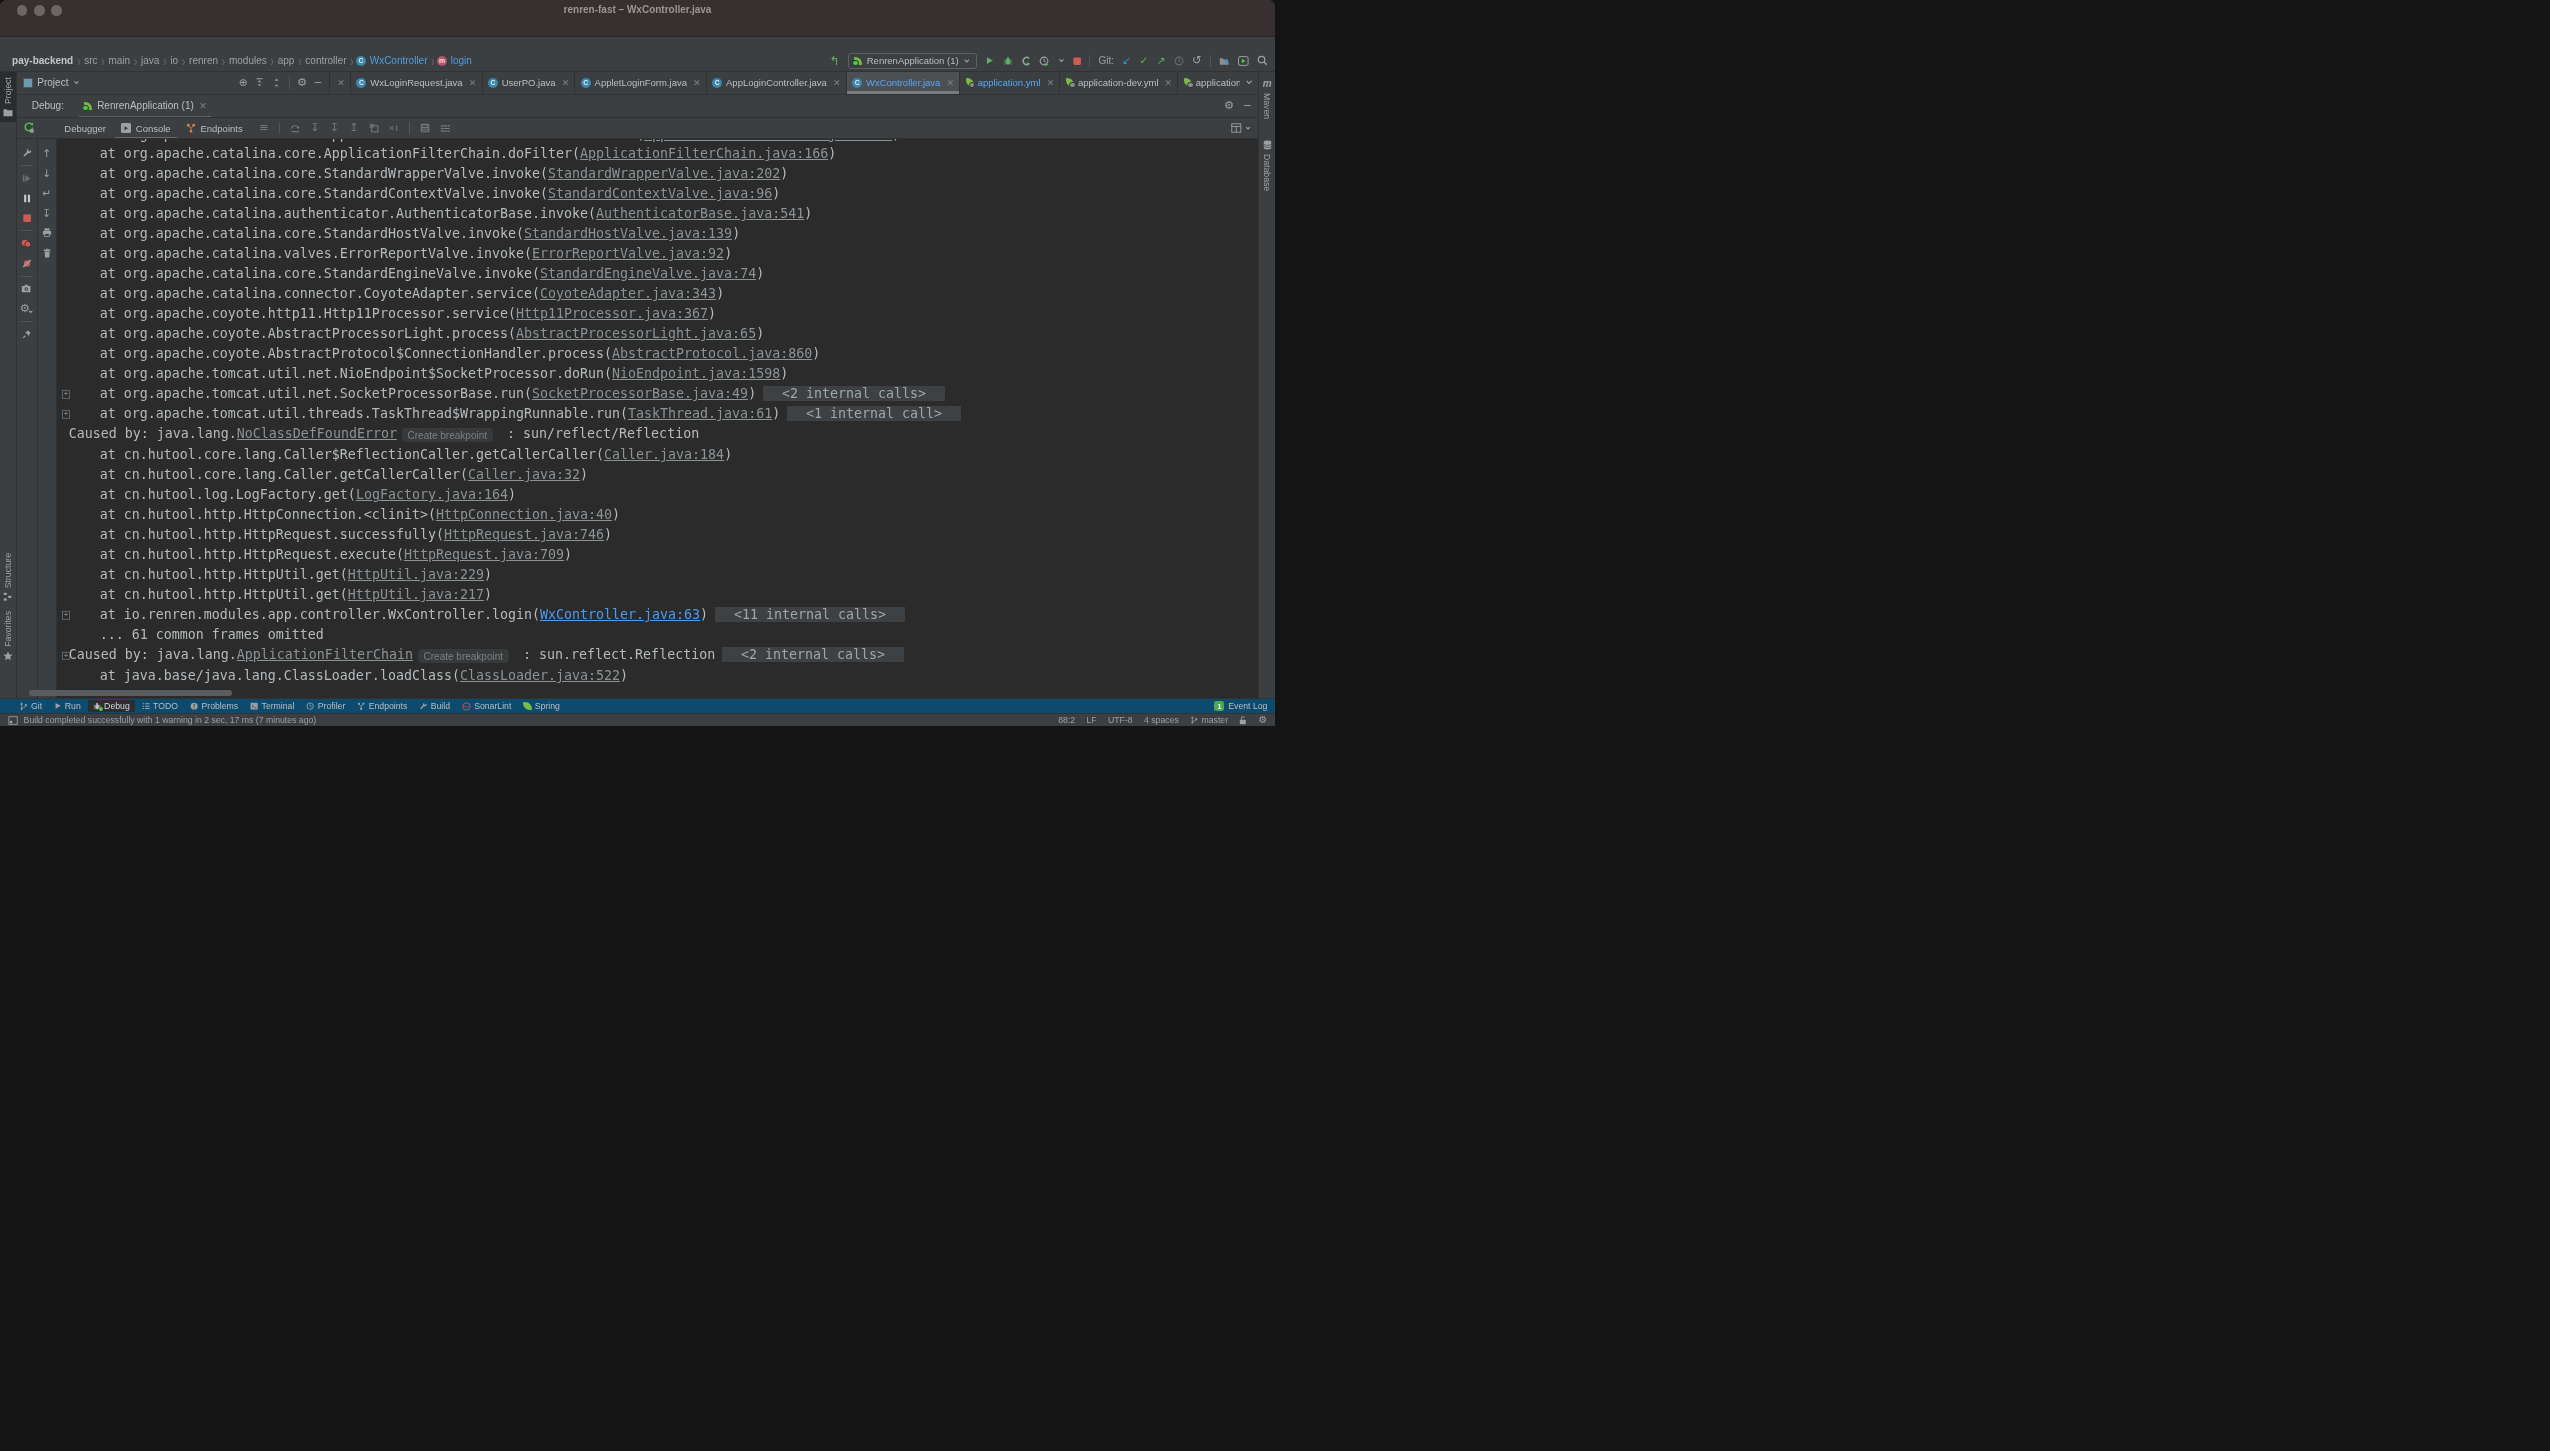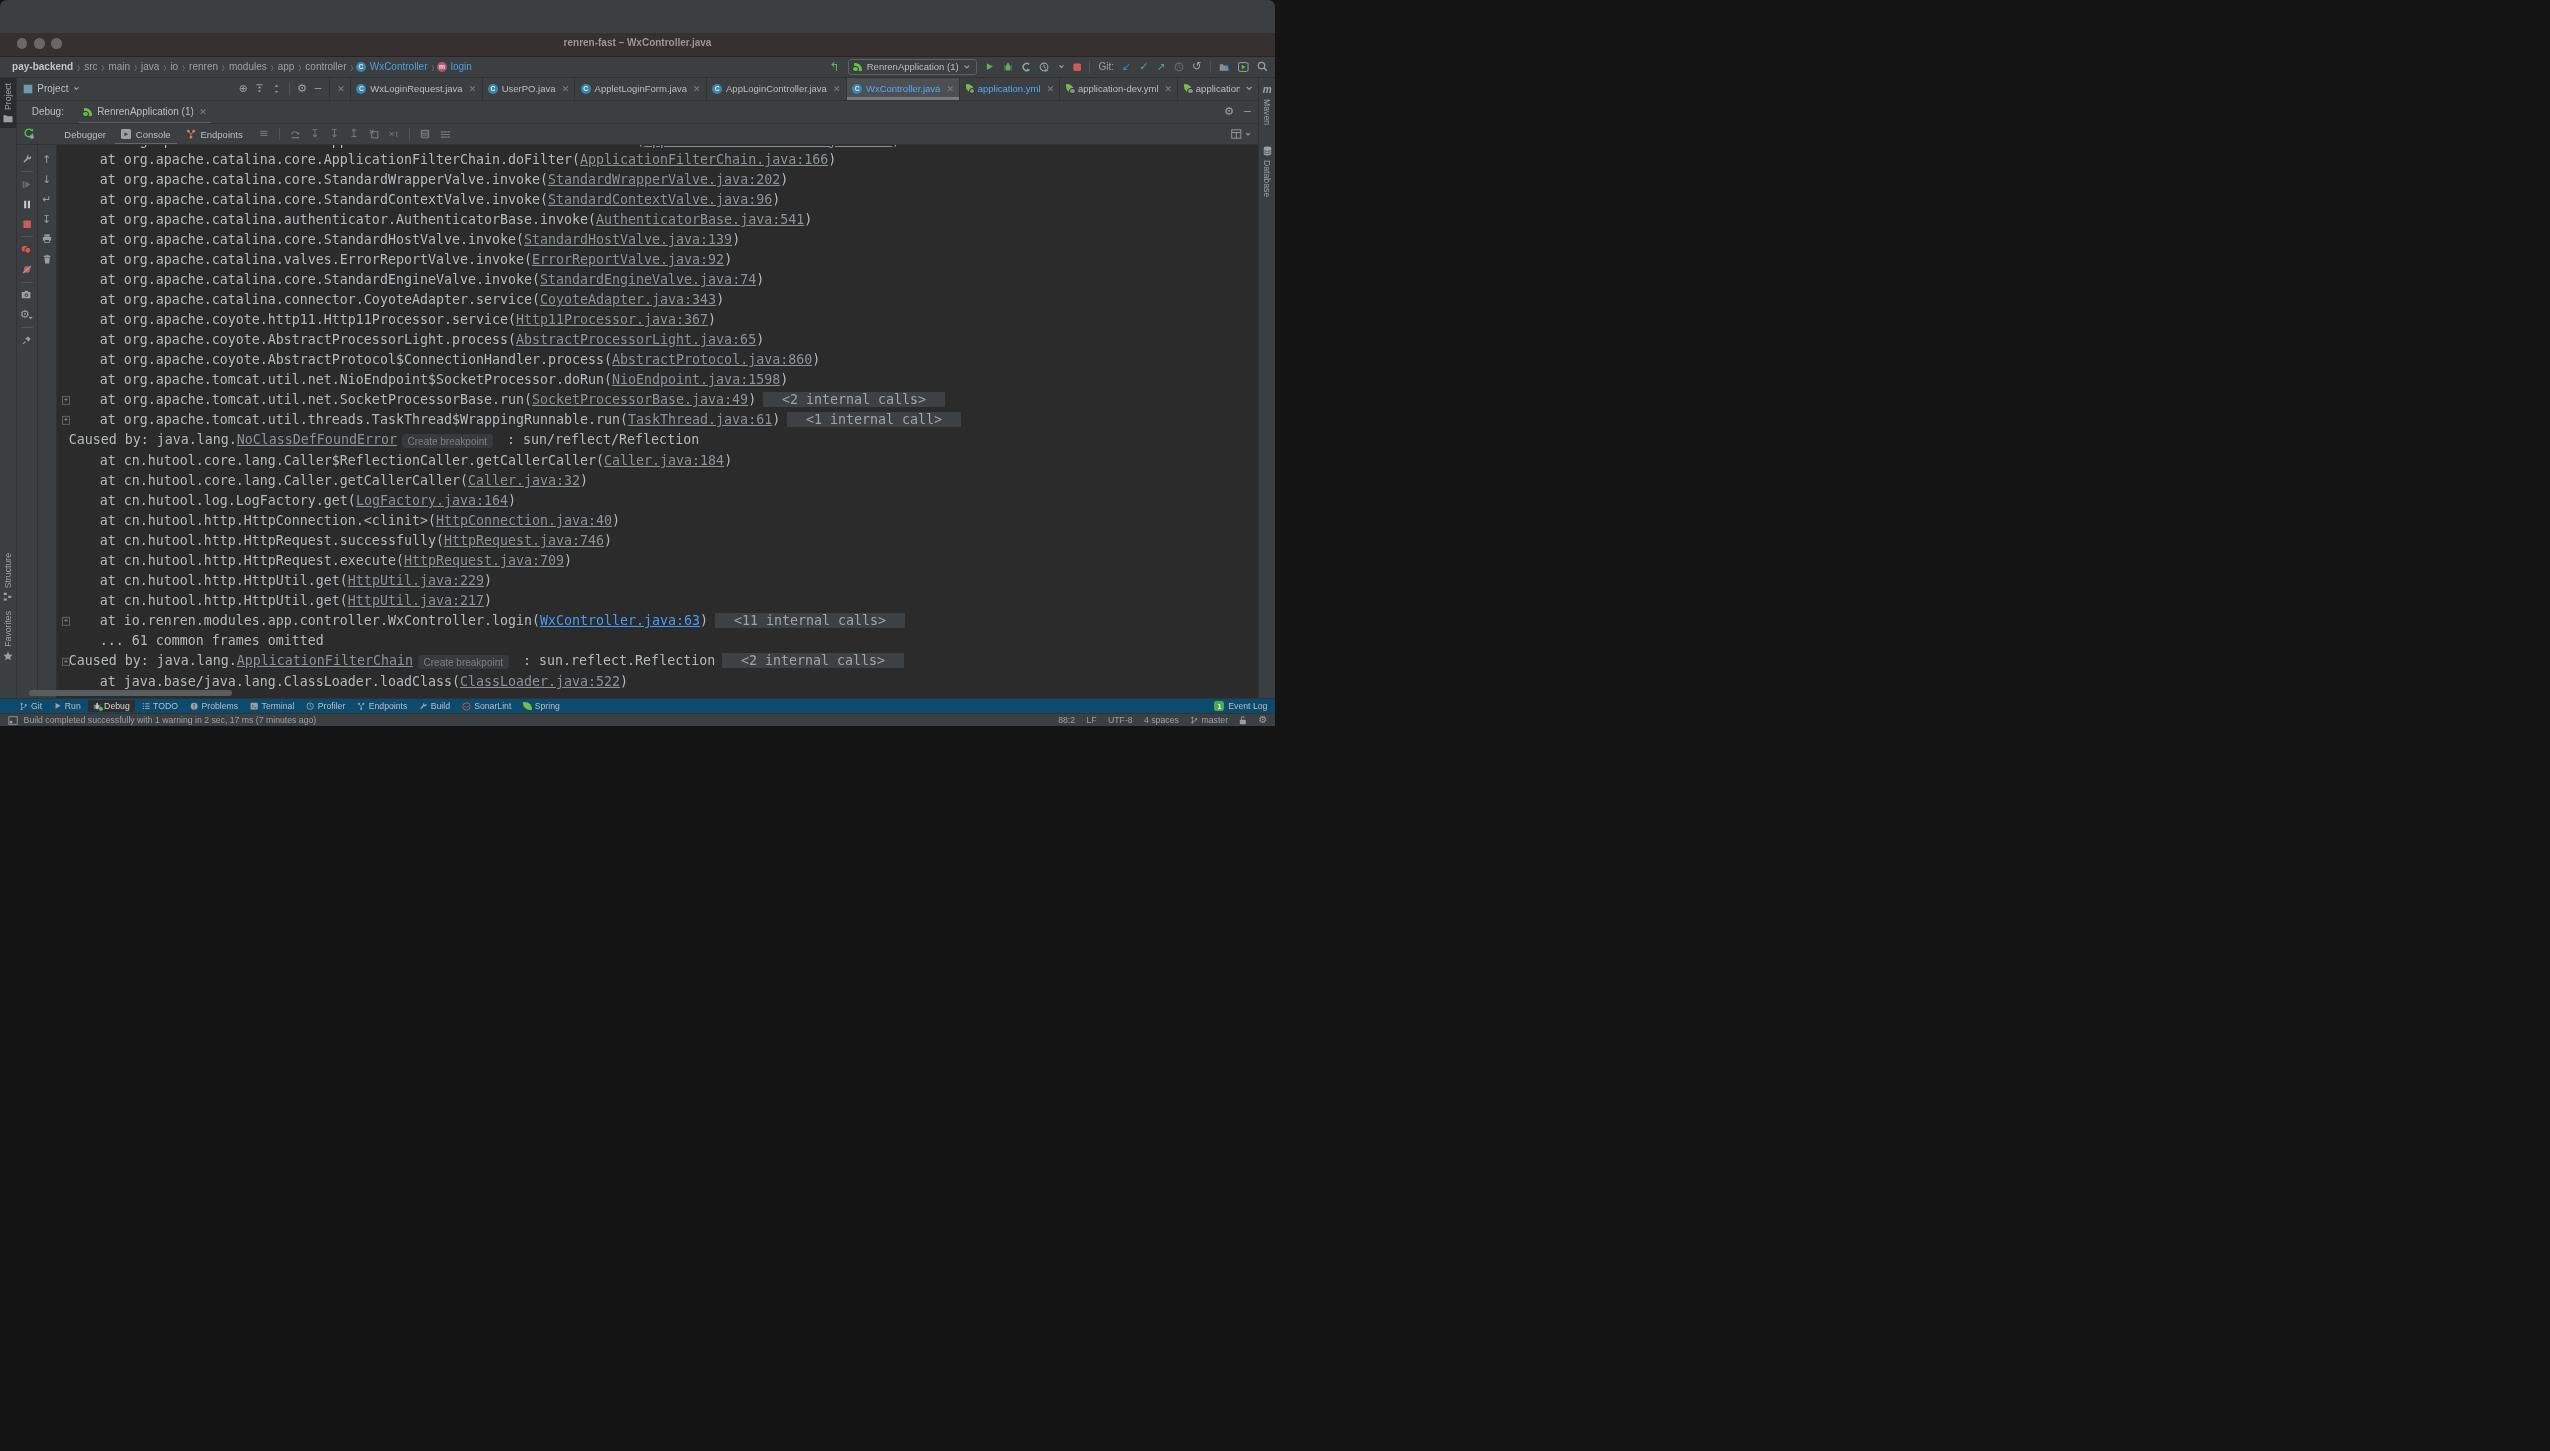--- a/index.html
+++ b/index.html
@@ -1,25 +1,25 @@
 <!DOCTYPE html>
 <html style="font-size:12px"><head>
 <meta charset="utf-8">
 <style>
   html,body{margin:0;padding:0;background:#141414;}
   *{box-sizing:border-box;}
   .window{width:1275px;height:726px;display:flex;flex-direction:column;background:#3c3f41;
     font-family:"Liberation Sans",sans-serif;overflow:hidden;border-radius:6.8px 6.8px 0 0;position:relative;}
   
-  .titlebar{height:24px;background:#382f31;position:relative;flex:0 0 auto;border-bottom:0.8px solid #2b2425;margin-top:33px;}
+  .titlebar{height:37px;background:#382f31;position:relative;flex:0 0 auto;border-bottom:0.8px solid #2b2425;}
   .dots{position:absolute;left:16.7px;top:5.3px;display:flex;gap:6.8px;}
   .dot{width:10.6px;height:10.6px;border-radius:50%;background:#6e6566;}
   .title{position:absolute;left:0;right:0;text-align:center;line-height:20.5px;font-size:10px;font-weight:700;color:#9e9496;}
   
-  .toolbar{height:20.5px;background:#3c3f41;border-bottom:0.8px solid #323232;display:flex;align-items:center;padding:0 7.6px 0 10.6px;flex:0 0 auto;}
+  .toolbar{height:20.5px;background:#3c3f41;border-bottom:0.8px solid #323232;display:flex;align-items:center;padding:0 7.6px 0 10.6px;flex:0 0 auto;margin-top:14px;}
   .crumbs{display:flex;align-items:center;gap:2.3px;font-size:10px;color:#9da0a2;white-space:nowrap;}
   .crumb{padding:0 1.5px;}
   .crumb.root{font-weight:700;color:#c3c5c7;}
   .crumb.blue{color:#4f9ddf;}
   .crumb-sep{color:#6b6f71;font-size:10px;transform:scaleY(1.5);display:inline-block;}
   .toolbar-right{margin-left:auto;display:flex;align-items:center;gap:8.3px;}
   .glyph{font-family:"DejaVu Sans",sans-serif;font-size:10.6px;line-height:1;}
   .green{color:#5fad65}.brightgreen{color:#62b543}.blue{color:#3592c4}
   .grey{color:#9da0a2}
   .combo{border:0.8px solid #5e6163;border-radius:3px;height:16px;display:flex;align-items:center;gap:4.6px;padding:0 5.3px;font-size:9.5px;color:#bcbec0;}

